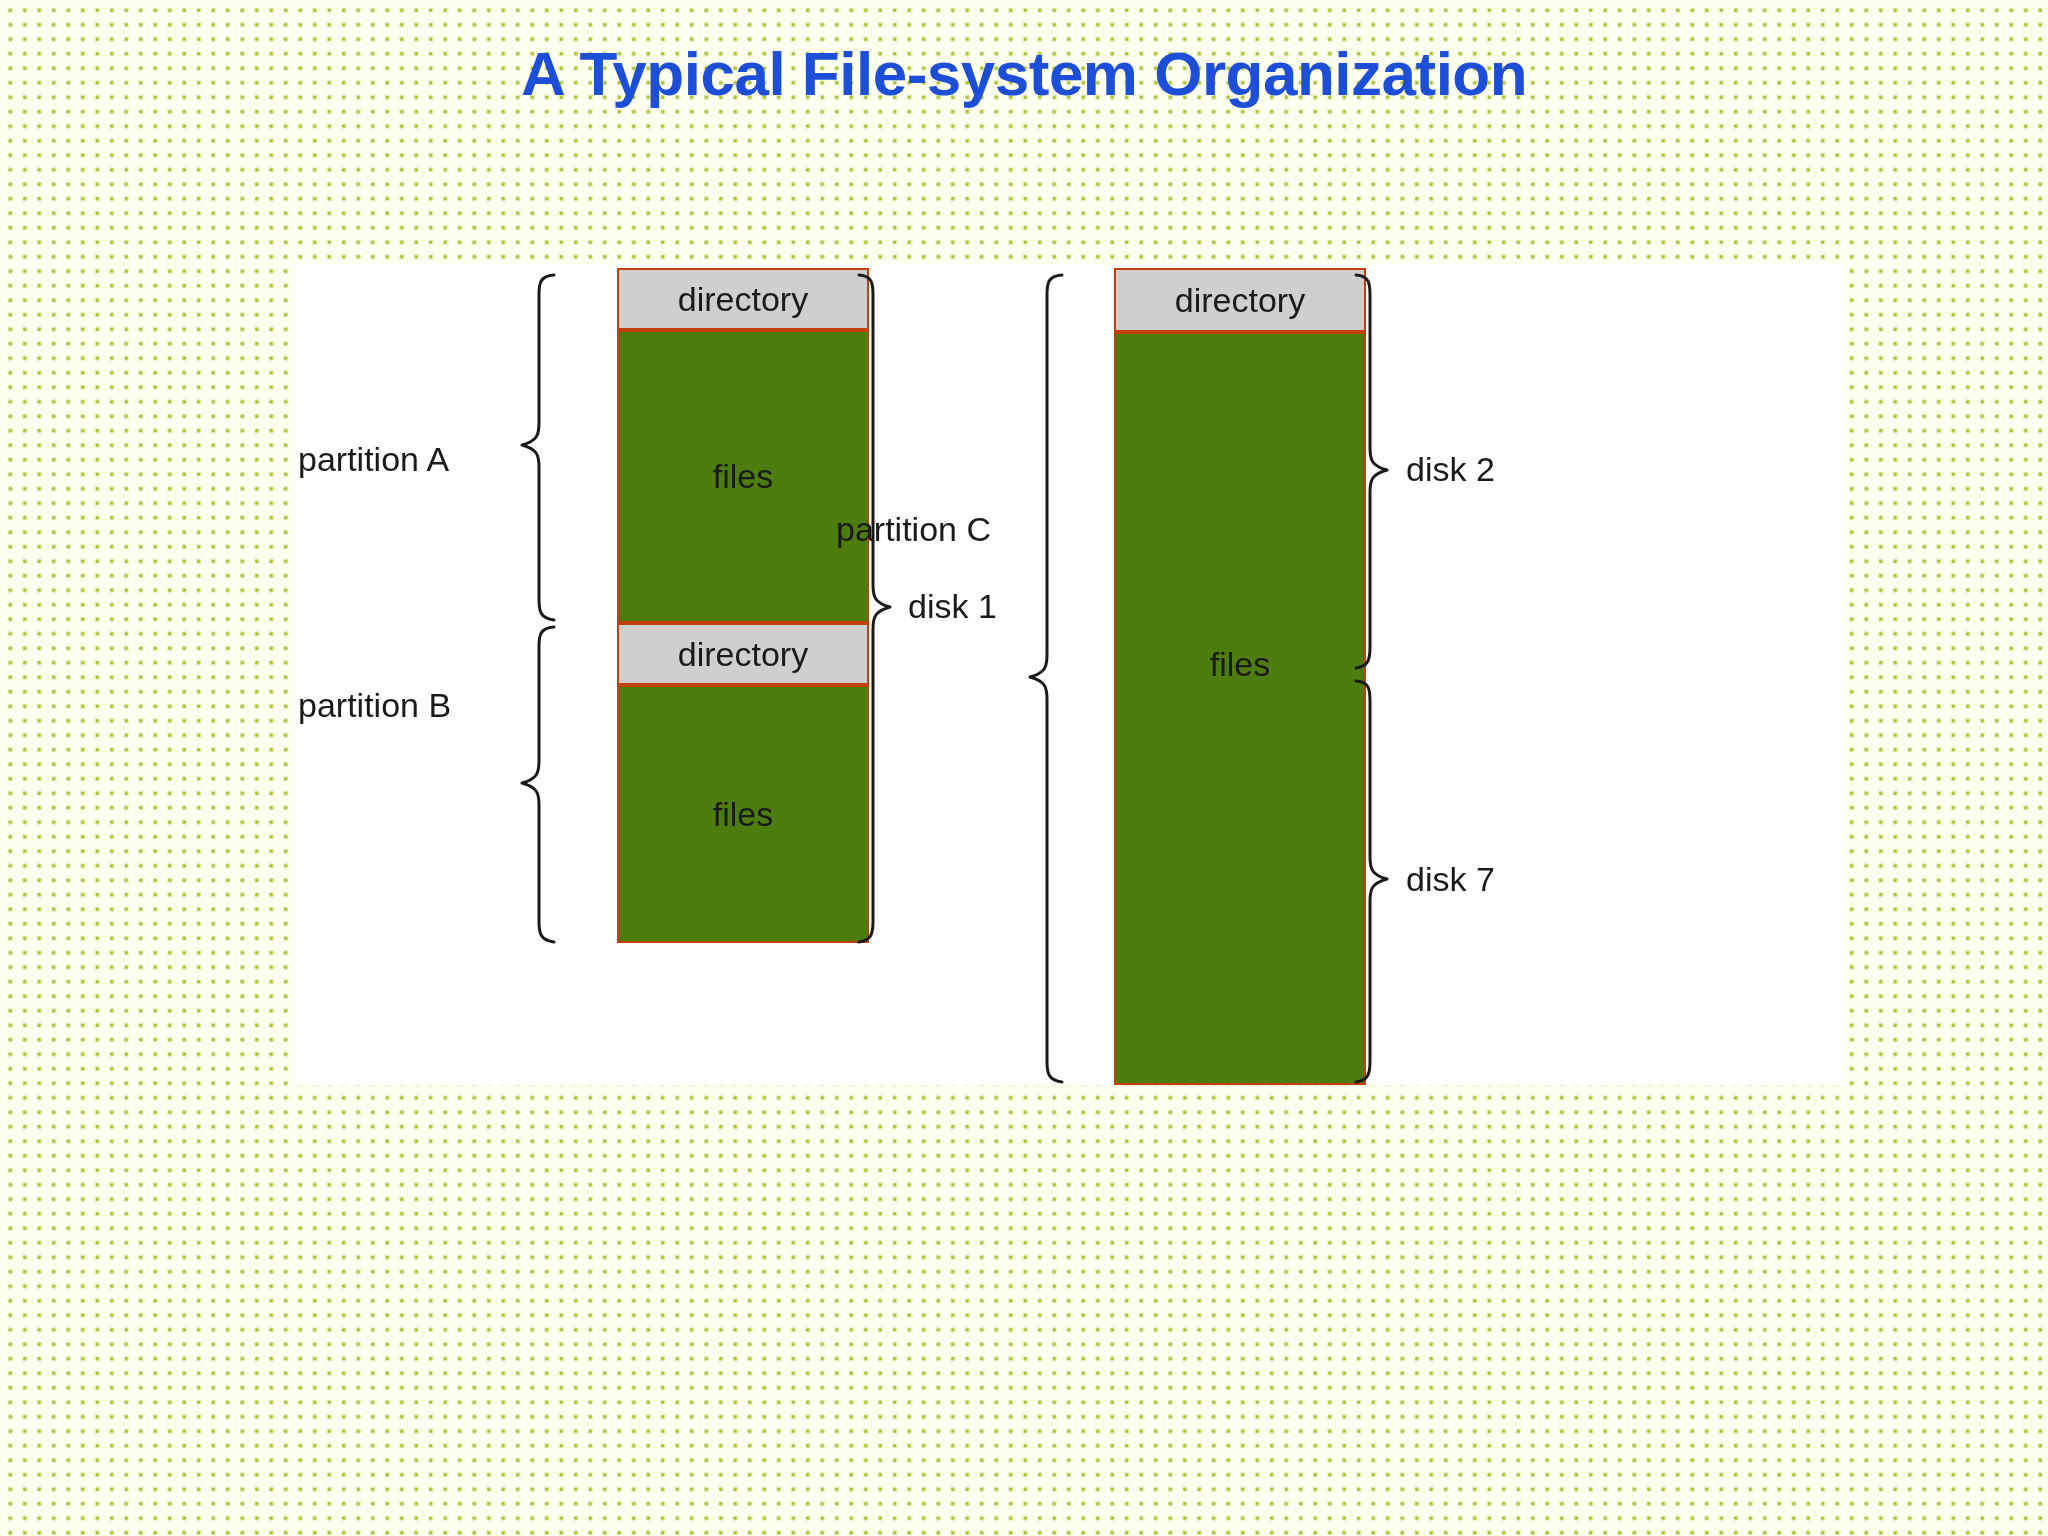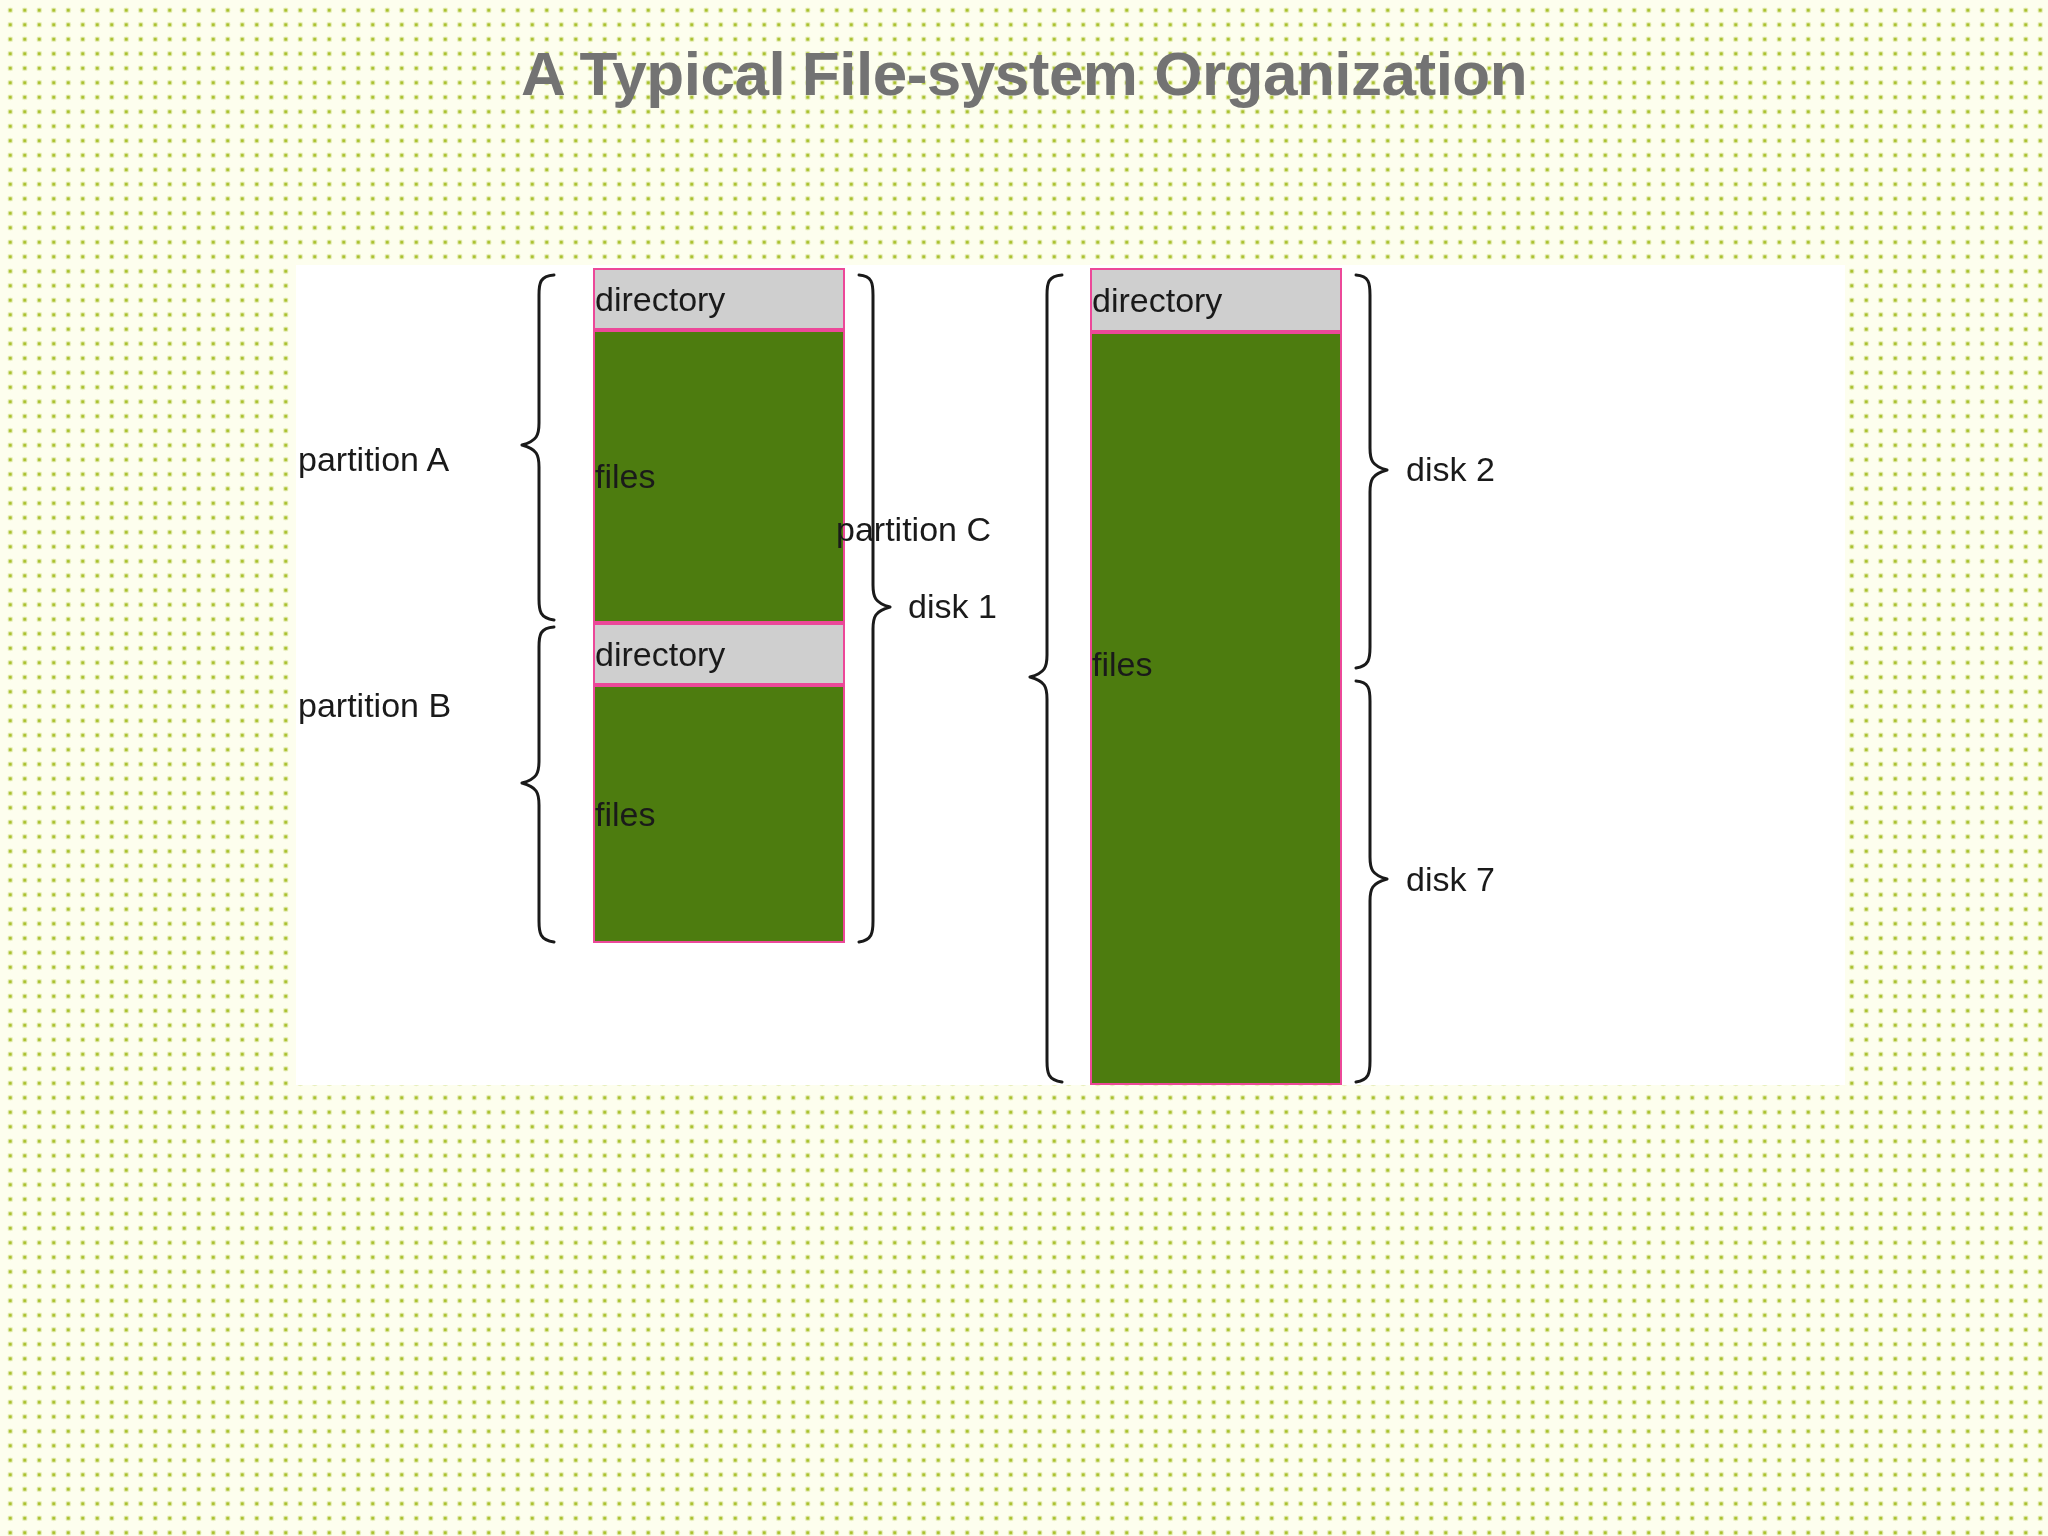--- a/index.html
+++ b/index.html
@@ -29,21 +29,21 @@
 
   
   #title {
     position: absolute;
     left: 0;
     top: 38px;
     width: 2048px;
     text-align: center;
     font-size: 62px;
     font-weight: bold;
-    color: #737373;
+    color: #1d4ed8;
     letter-spacing: -0.5px;
     white-space: nowrap;
   }
 
   
   #figure-panel {
     position: absolute;
     left: 296px;
     top: 265px;
     width: 1549px;
@@ -53,26 +53,28 @@
 
   .fig {
     position: absolute;
     inset: 0;
   }
 
   
   .box {
     position: absolute;
     box-sizing: border-box;
-    border: 2px solid #ec4899;
+    border: 2px solid #c2410c;
     display: flex;
     align-items: center;
+    justify-content: center;
     font-size: 34px;
     color: #1a1a1a;
     font-family: "Liberation Sans", sans-serif;
+    margin-left: 24px;
   }
   .box.dir  { background: #cfcfcf; }
   .box.files{ background: #4d7c0f; }
 
   
   .lbl {
     position: absolute;
     font-size: 34px;
     color: #1a1a1a;
     white-space: nowrap;

